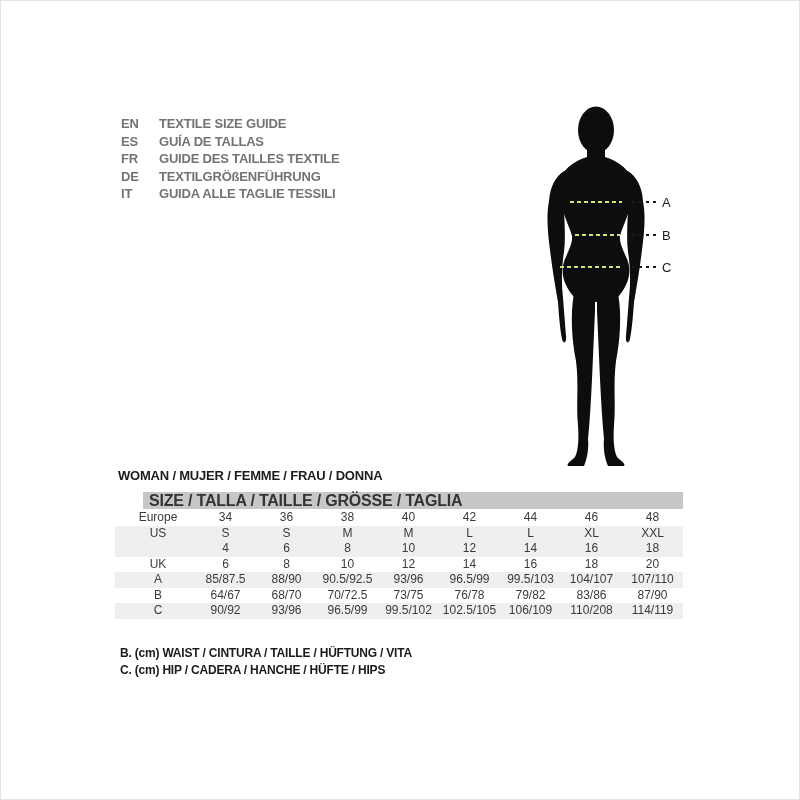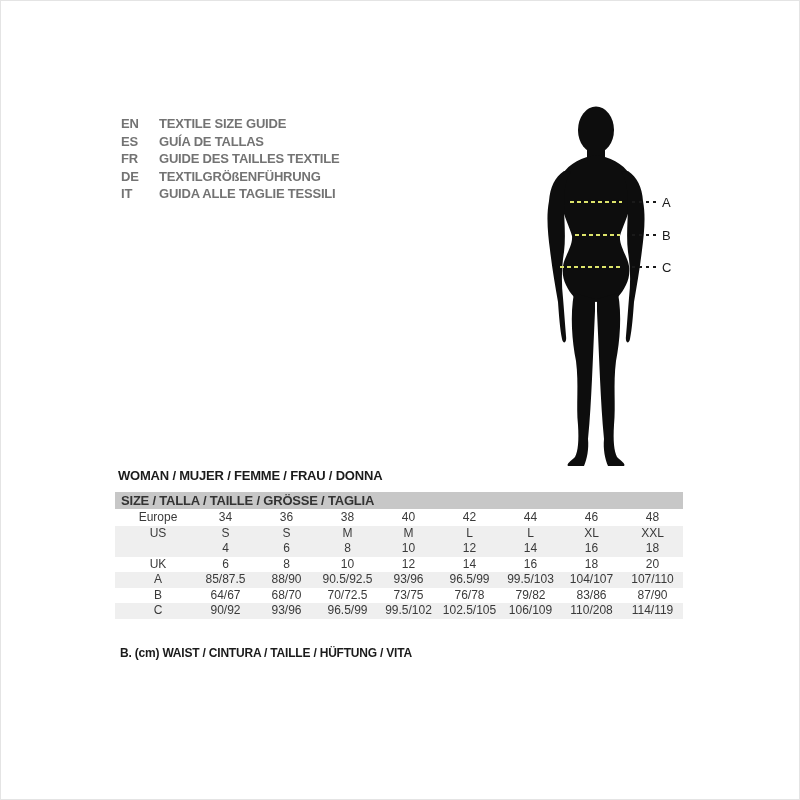--- a/index.html
+++ b/index.html
@@ -23,23 +23,24 @@
   .measure-label.a { top:195px; }
   .measure-label.b { top:228px; }
   .measure-label.c { top:260px; }
 
   
   .section-title { position:absolute; left:118px; top:468px; font-weight:bold; font-size:13px; letter-spacing:-0.2px; color:#1b1b1b; }
 
   
   .size-table { position:absolute; left:115px; top:492px; width:568px; font-size:12px; color:#3a3a3a; }
   .table-header {
-    background:#c7c7c7; font-weight:bold; font-size:13px; color:#333;
+    background:#c7c7c7; font-weight:bold; font-size:16px; color:#333;
     height:17px; line-height:17px; padding-left:6px; letter-spacing:-0.2px;
     margin-bottom:1px;
+    margin-left:28px;
   }
   .trow { display:flex; height:15.5px; line-height:15.5px; }
   .trow.shaded { background:#efefef; }
   .tlabel { width:74px; flex:0 0 74px; padding-left:6px; text-align:center; }
   .tcell { width:61px; flex:0 0 61px; text-align:center; }
 
   
   .footnotes { position:absolute; left:120px; top:645px; }
   .footnote-line { font-weight:bold; font-size:12px; line-height:17px; letter-spacing:-0.2px; color:#1b1b1b; }
 </style>
@@ -231,13 +232,14 @@
         <div class="tcell">102.5/105</div>
         <div class="tcell">106/109</div>
         <div class="tcell">110/208</div>
         <div class="tcell">114/119</div>
       </div>
     </div>
 </div>
 
 <div class="footnotes">
     <div class="footnote-line">B. (cm) WAIST / CINTURA / TAILLE / HÜFTUNG / VITA</div>
+    <div class="footnote-line">C. (cm) HIP / CADERA / HANCHE / HÜFTE / HIPS</div>
   </div>
 
 </body></html>

